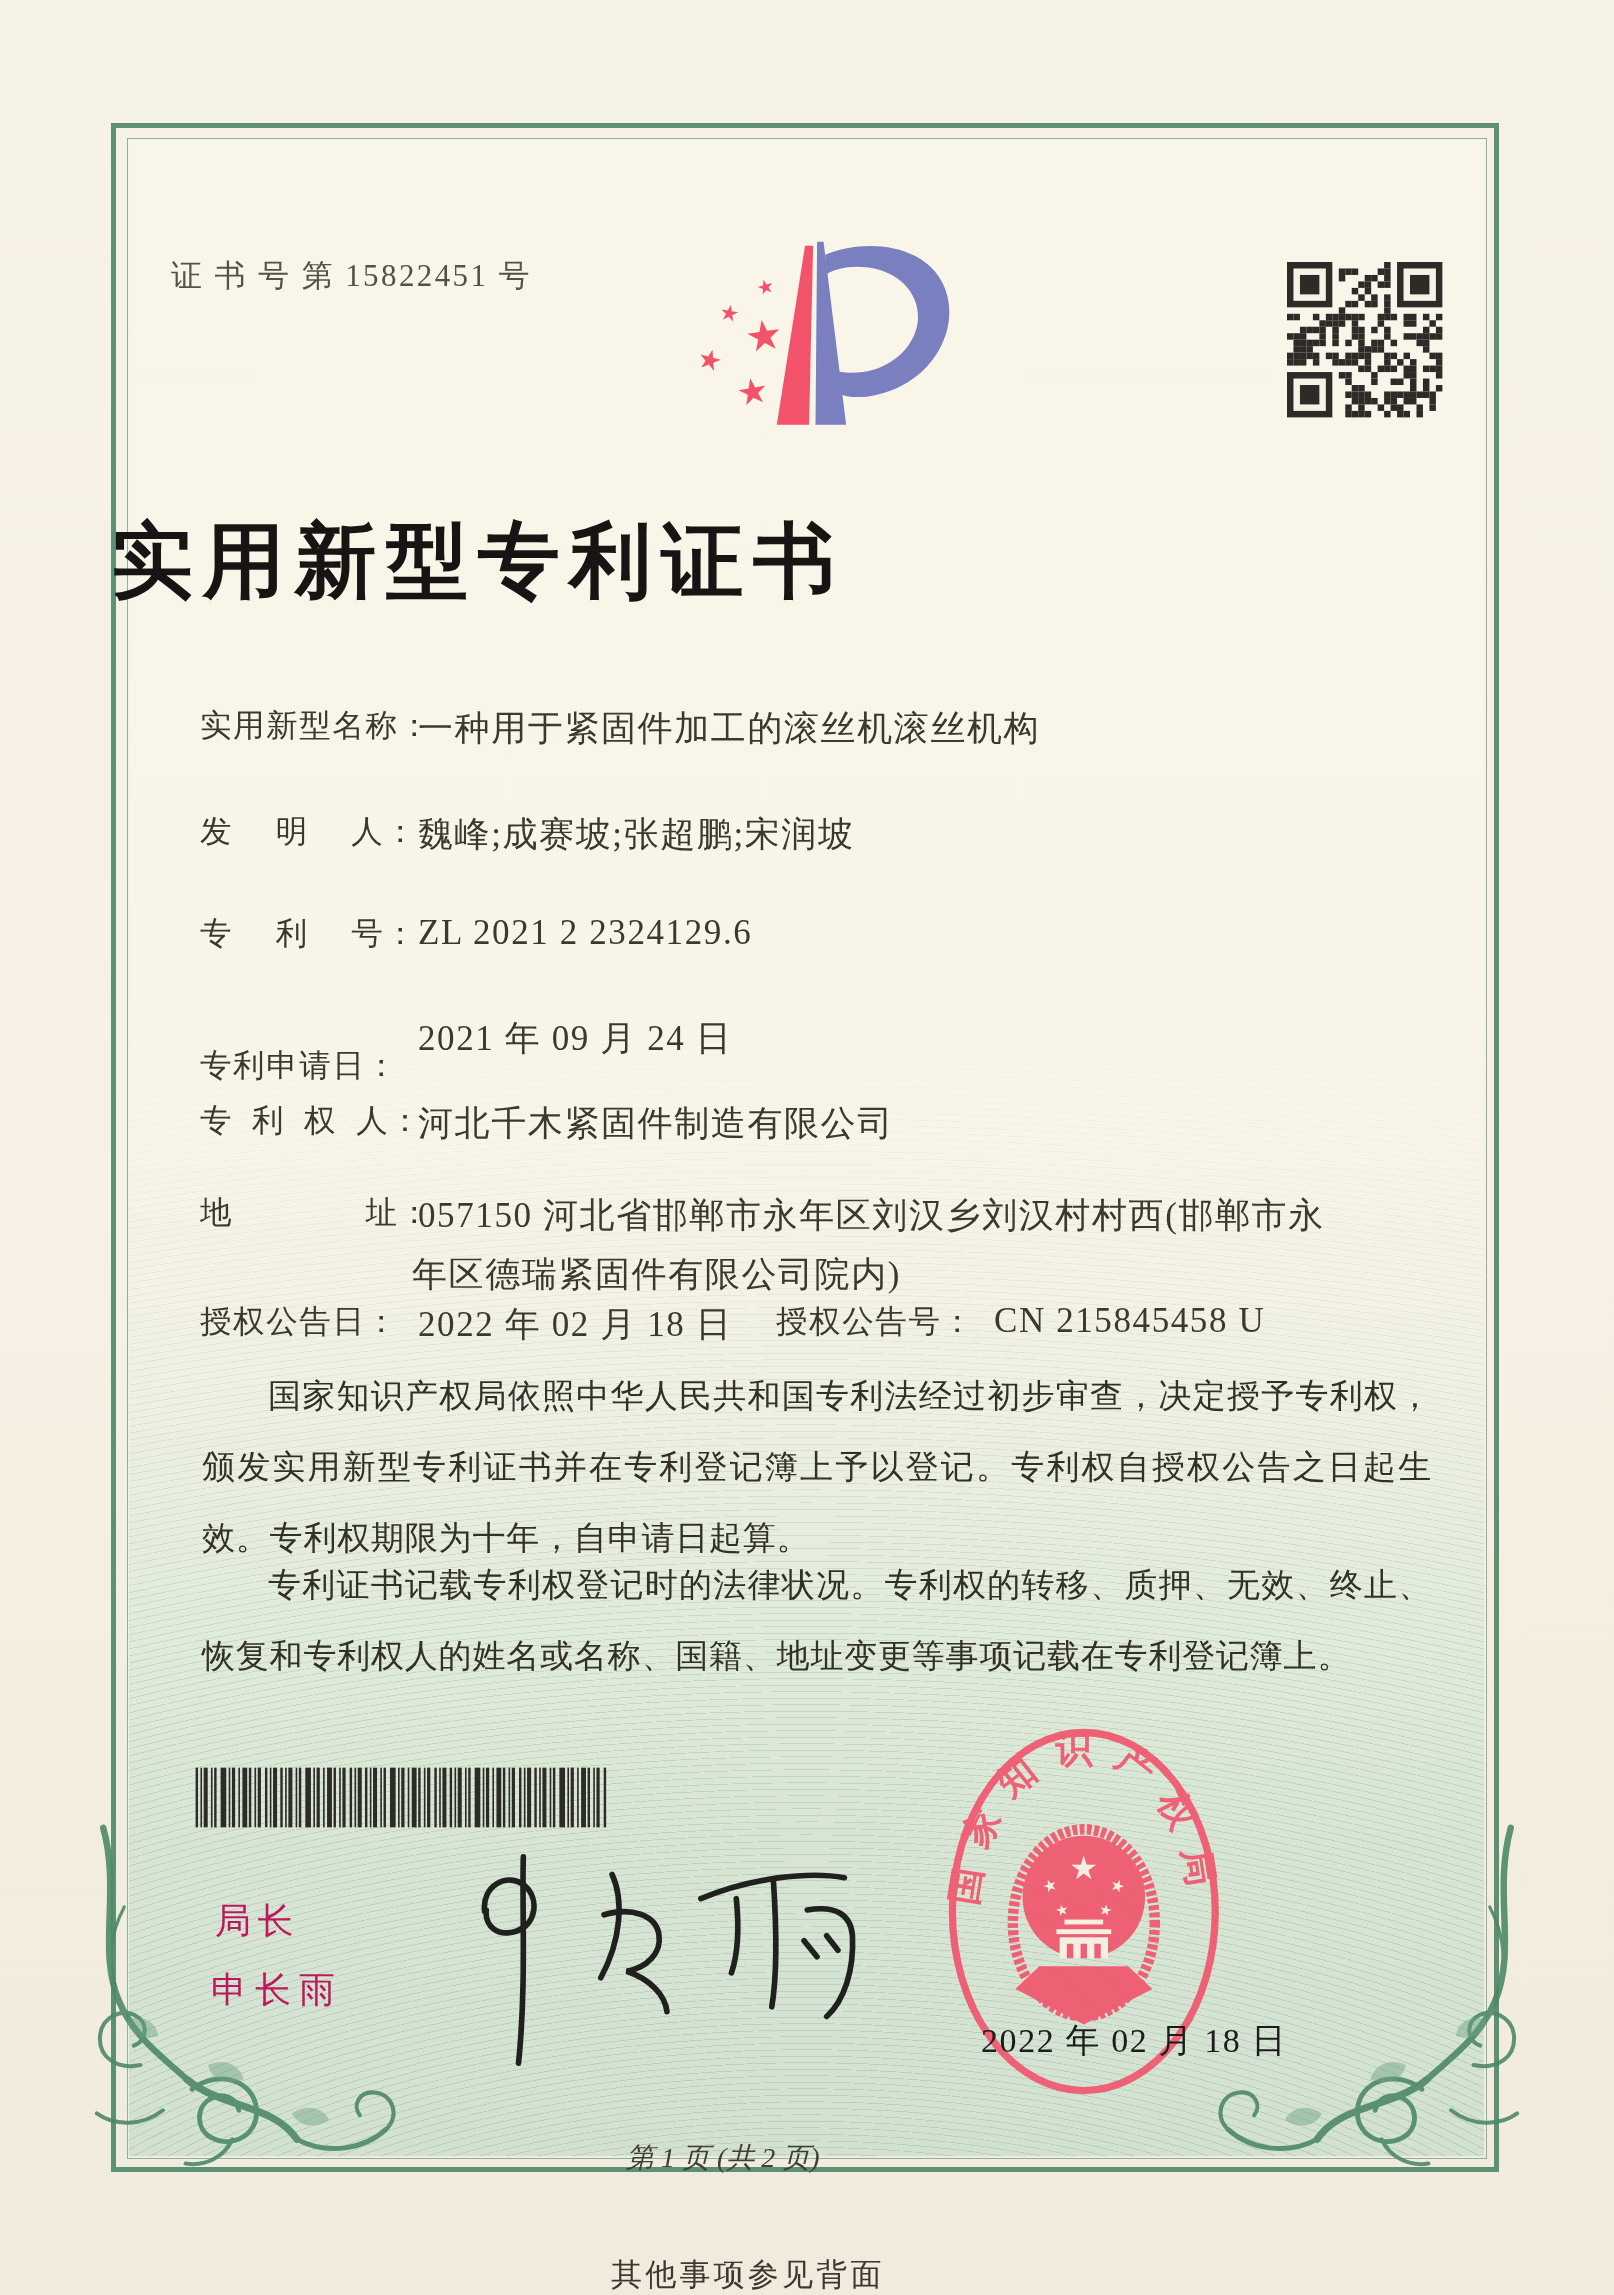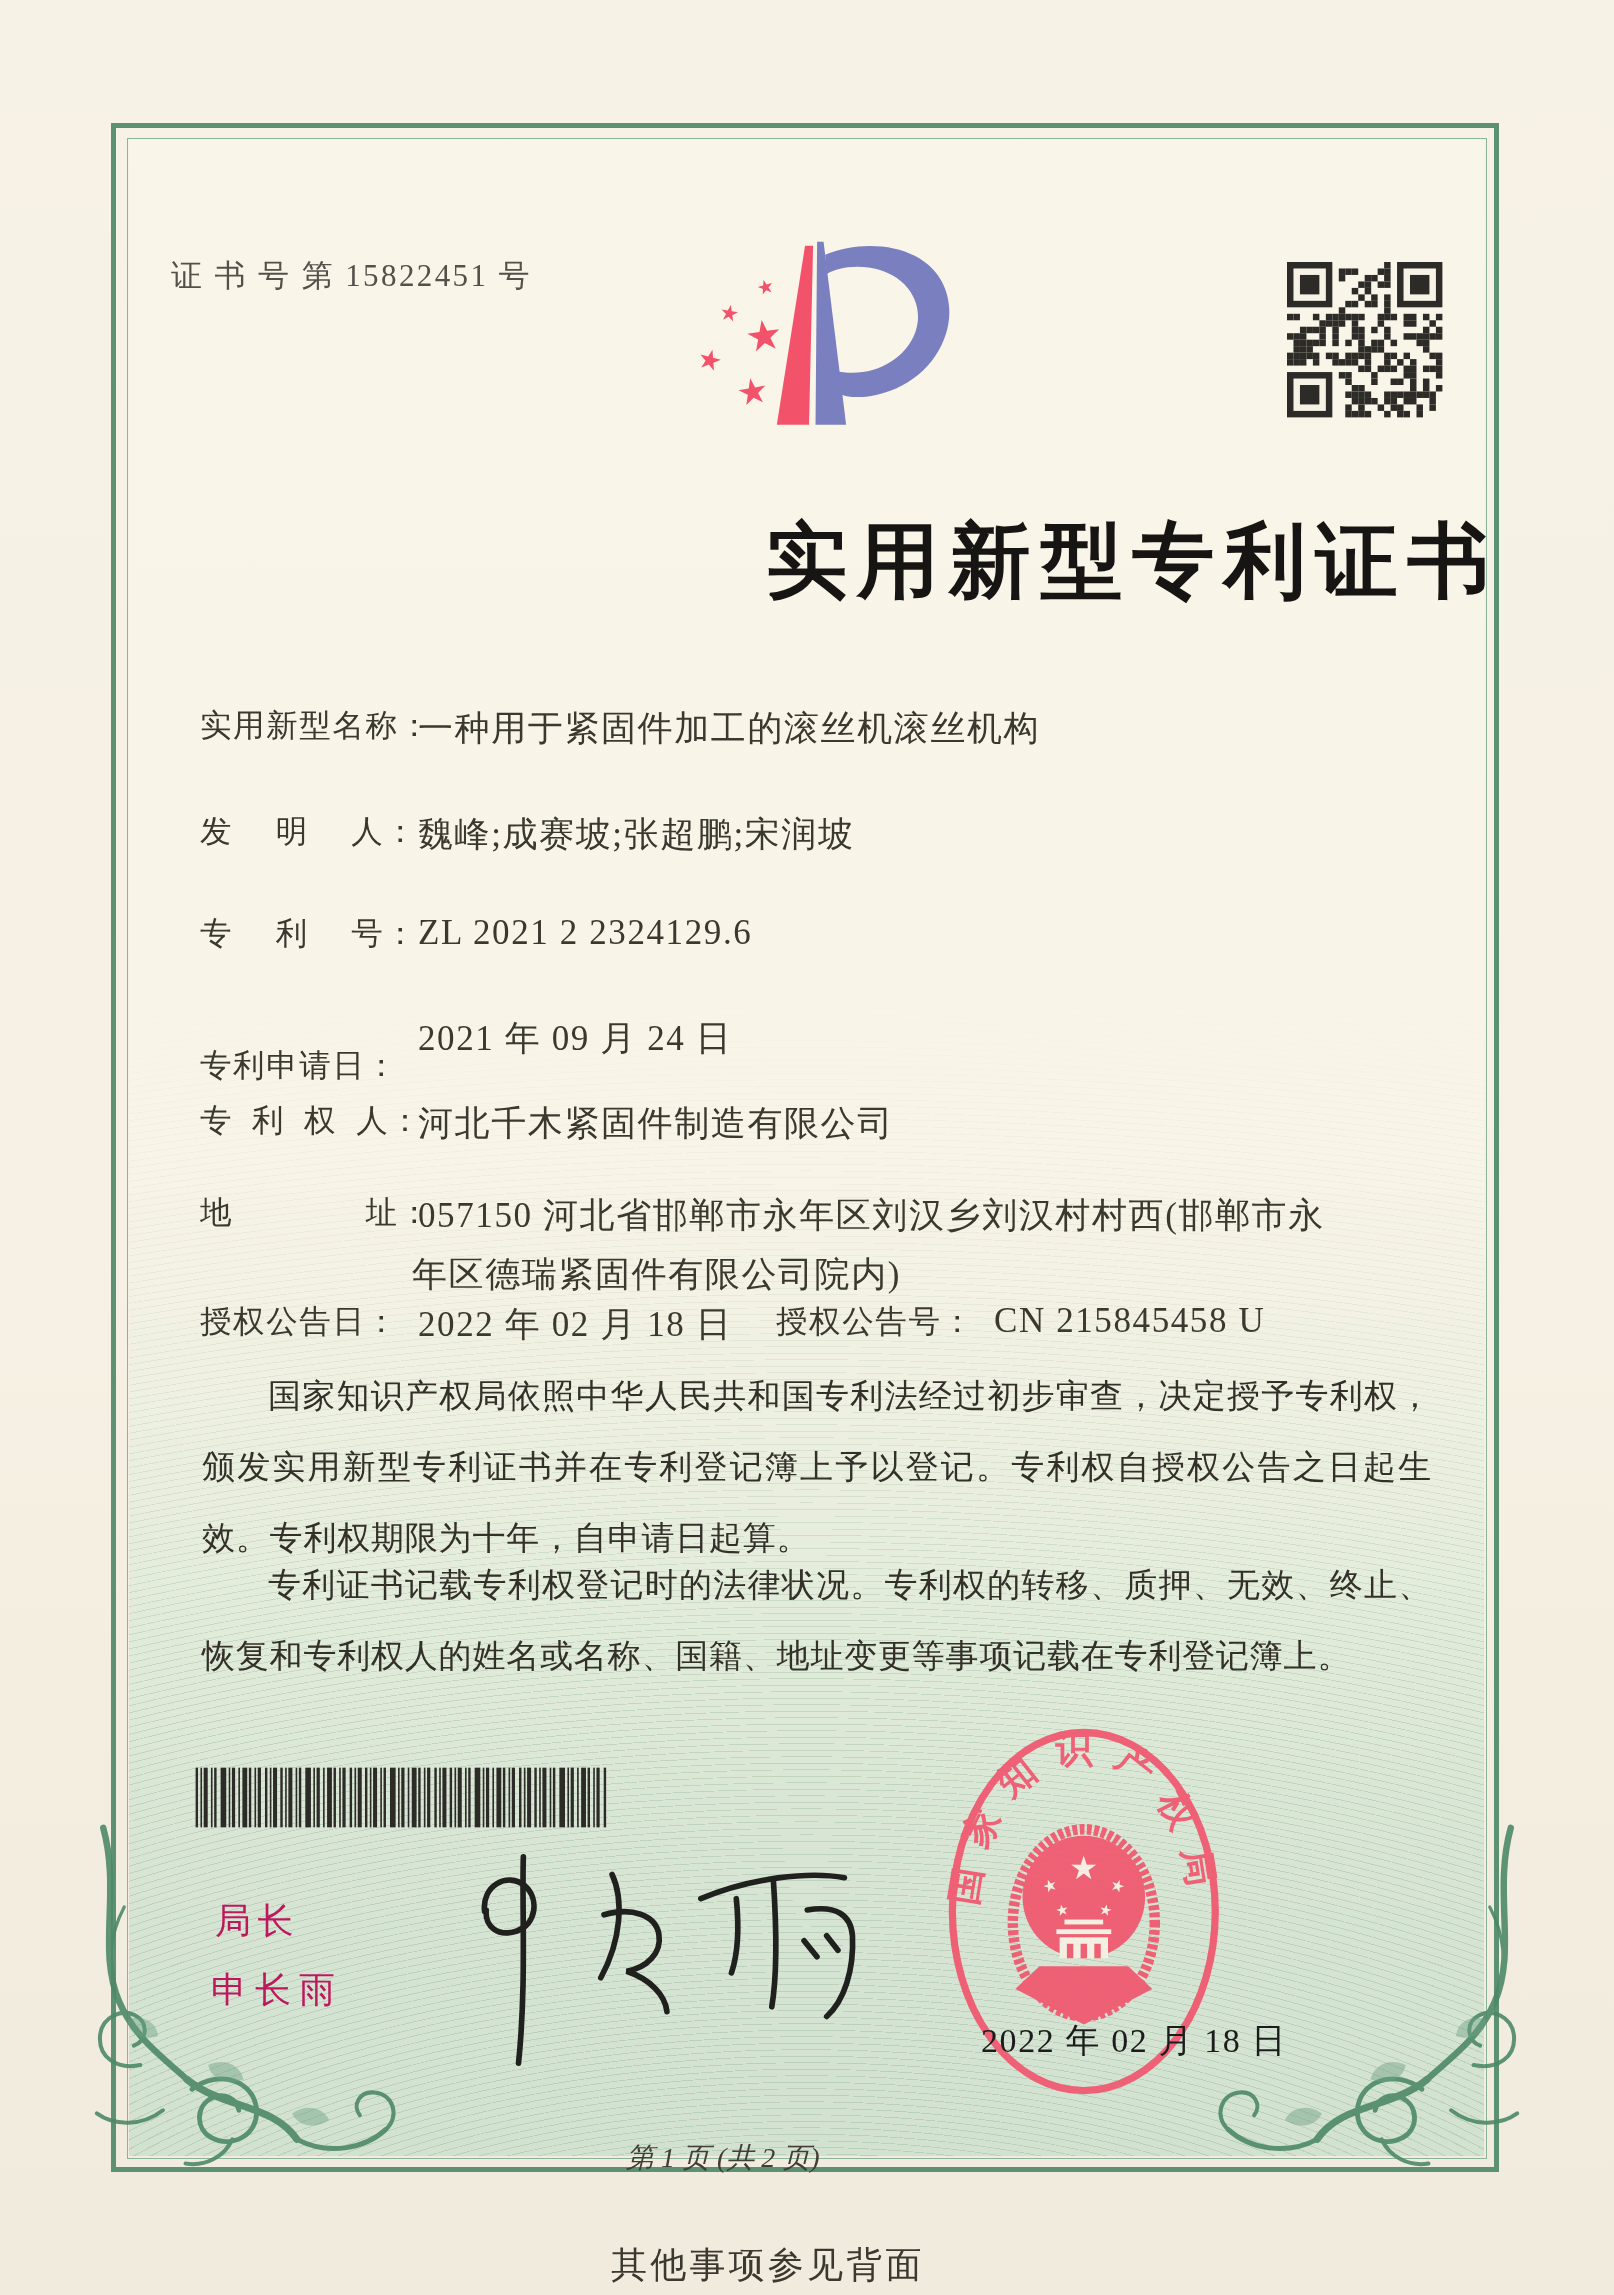--- a/index.html
+++ b/index.html
@@ -14,33 +14,33 @@
   .frame-outer{left:111px;top:123px;width:1378px;height:2039px;border:5.6px solid #5c9173;}
   .frame-inner{left:127px;top:138px;width:1358px;height:2019px;border:1.6px solid #8ab49a;}
   .waves{left:129px;top:140px;width:1355px;height:2016px;
     background:linear-gradient(180deg,#faf5e9 0%,#f9f4e8 50%,#eef0e1 63%,#e1ebd9 74%,#d8e5d4 85%,#d2e1d0 100%);}
   .waves::after{content:"";position:absolute;inset:0;
     background:repeating-radial-gradient(1130px 613px at 50% 118%,rgba(86,140,104,0.20) 0 1.6px,rgba(0,0,0,0) 1.6px 12px);
     -webkit-mask-image:linear-gradient(180deg,rgba(0,0,0,0) 0%,rgba(0,0,0,0) 42%,rgba(0,0,0,.5) 60%,#000 78%);
     mask-image:linear-gradient(180deg,rgba(0,0,0,0) 0%,rgba(0,0,0,0) 42%,rgba(0,0,0,.5) 60%,#000 78%);}
   
   .cert-no{left:171px;top:255px;font-size:31px;color:#55504a;white-space:pre;letter-spacing:2.4px;}
-  .title{left:111px;top:507px;width:1378px;text-align:right;font-size:82px;font-weight:bold;
-    color:#171513;letter-spacing:9.7px;white-space:pre;margin-left:10px;}
+  .title{left:111px;top:507px;width:1378px;text-align:left;font-size:82px;font-weight:bold;
+    color:#171513;letter-spacing:9.7px;white-space:pre;}
   
   .row-label{font-size:31.5px;color:#3b3830;white-space:pre;letter-spacing:1.6px;}
   .row-value{font-size:35px;color:#3b3830;white-space:pre;letter-spacing:1.6px;}
   
   .para{width:1230px;font-size:33px;line-height:71px;color:#33302a;text-align:justify;
     text-indent:66px;letter-spacing:0.8px;}
   
   .signoff{font-size:36px;color:#be185d;white-space:pre;margin-left:8px;}
   .seal-date{font-size:34px;color:#1c1c1c;white-space:pre;letter-spacing:1.6px;z-index:6;}
   .page-info{font-size:28px;color:#413e37;white-space:pre;}
-  .back-note{font-size:36px;color:#3b382f;white-space:pre;letter-spacing:3.2px;}
+  .back-note{font-size:31px;color:#3b382f;white-space:pre;letter-spacing:3.2px;margin-top:13px;}
   svg{overflow:visible;}
 </style>
 </head>
 <body>
 
 <div class="abs frame-outer"></div>
 <div class="abs frame-inner"></div>
 <div class="abs waves"></div>
 
 <svg id="orn-left" class="abs" style="left:50px;top:1823px;" width="355" height="347" viewBox="0 0 440 430">

